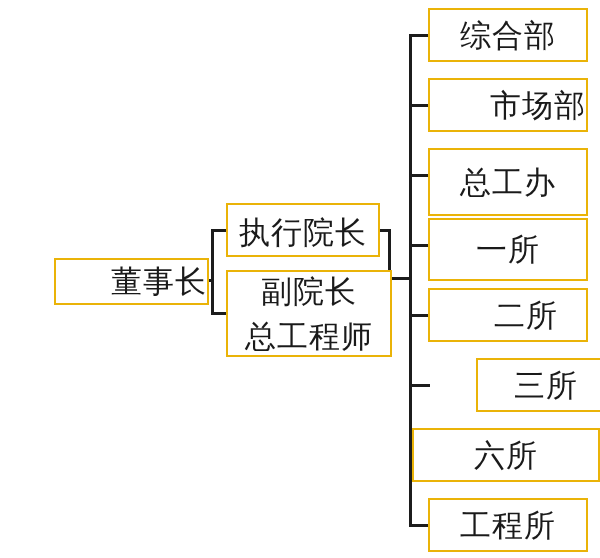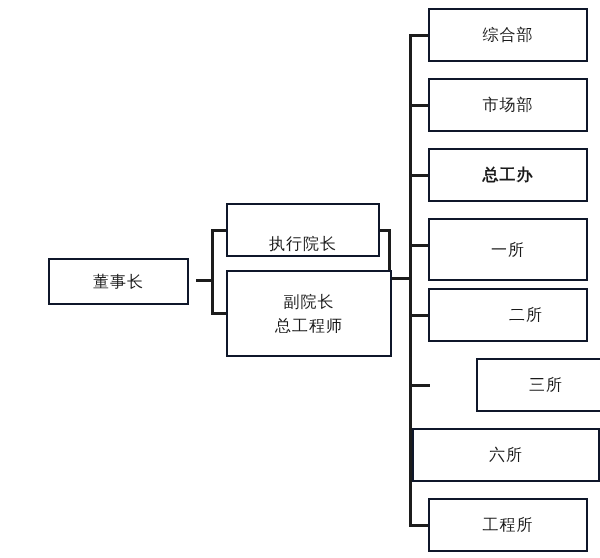--- a/index.html
+++ b/index.html
@@ -13,28 +13,28 @@
   #chart-root {
     position: relative;
     width: 600px;
     height: 558px;
     background: #ffffff;
     overflow: hidden;
   }
   .node {
     position: absolute;
     box-sizing: border-box;
-    border: 2px solid #0f172a;
+    border: 2px solid #eab308;
     background: #ffffff;
     display: flex;
     flex-direction: column;
     align-items: center;
     justify-content: center;
     color: #1a1a1a;
-    font-size: 16px;
+    font-size: 31px;
     line-height: 1.45;
     letter-spacing: 1px;
     white-space: nowrap;
     z-index: 2;
   }
   .node .line2 {
     display: block;
   }
   
   .conn {
@@ -70,42 +70,42 @@
 
   <div class="conn h" style="left:409px; top:34px; width:21px;"></div>
   <div class="conn h" style="left:409px; top:104px; width:21px;"></div>
   <div class="conn h" style="left:409px; top:174px; width:21px;"></div>
   <div class="conn h" style="left:409px; top:244px; width:21px;"></div>
   <div class="conn h" style="left:409px; top:314px; width:21px;"></div>
   <div class="conn h" style="left:409px; top:384px; width:21px;"></div>
   <div class="conn h" style="left:409px; top:454px; width:21px;"></div>
   <div class="conn h" style="left:409px; top:524px; width:21px;"></div>
 
-  <div class="node" style="left:48px; top:258px; width:141px; height:47px;">
+  <div class="node" style="left:54px; top:258px; width:155px; height:47px;align-items:flex-end;">
     <span>董事长</span>
   </div>
 
   <div class="node" style="left:226px; top:203px; width:154px; height:54px;justify-content:flex-end;">
     <span>执行院长</span>
   </div>
 
   <div class="node" style="left:226px; top:270px; width:166px; height:87px;">
     <span>副院长</span>
     <span class="line2">总工程师</span>
   </div>
 
   <div class="node" style="left:428px; top:8px; width:160px; height:54px;">
     <span>综合部</span>
   </div>
 
-  <div class="node" style="left:428px; top:78px; width:160px; height:54px;">
+  <div class="node" style="left:428px; top:78px; width:160px; height:54px;align-items:flex-end;">
     <span>市场部</span>
   </div>
 
-  <div class="node" style="left:428px; top:148px; width:160px; height:54px;font-weight:bold;">
+  <div class="node" style="left:428px; top:148px; width:160px; height:68px;">
     <span>总工办</span>
   </div>
 
   <div class="node" style="left:428px; top:218px; width:160px; height:63px;">
     <span>一所</span>
   </div>
 
   <div class="node" style="left:428px; top:288px; width:160px; height:54px;padding-left:36px;">
     <span>二所</span>
   </div>

